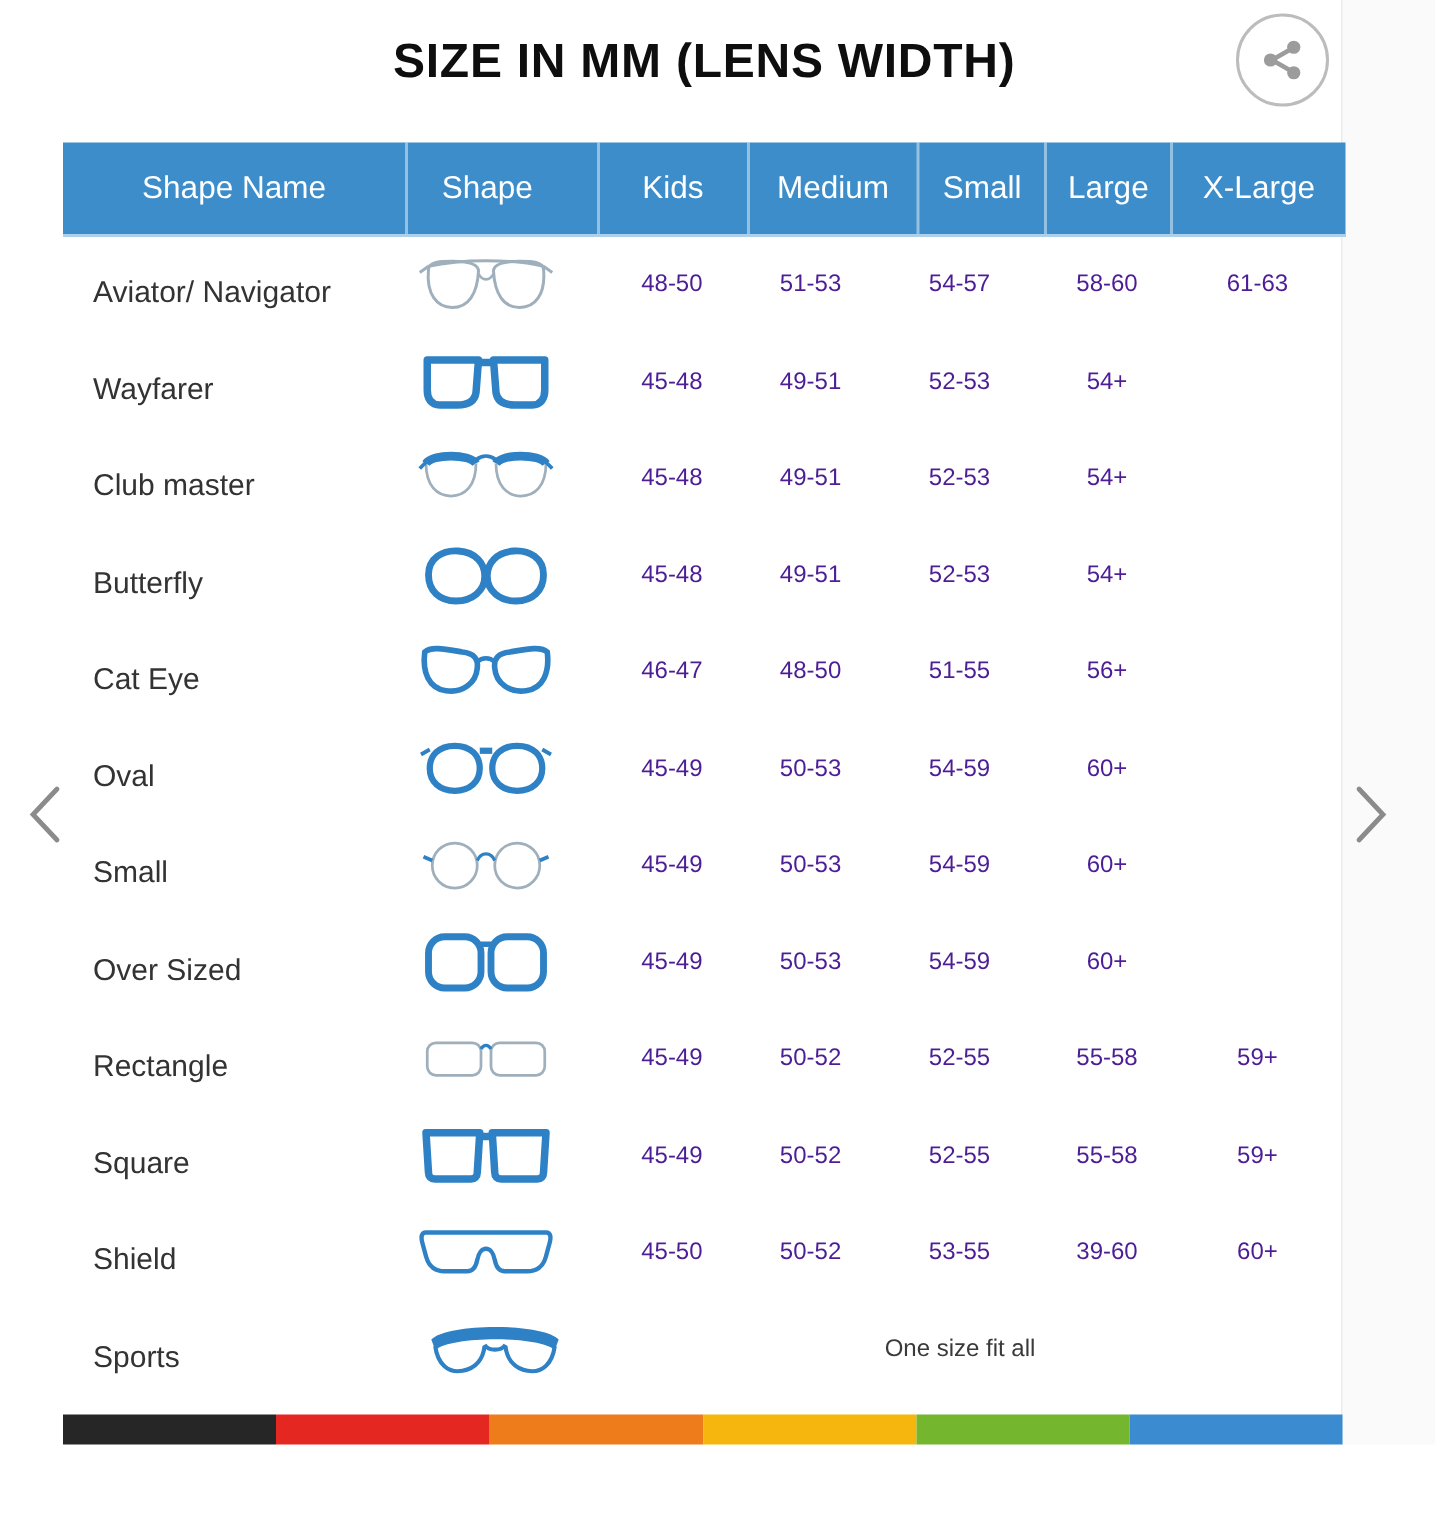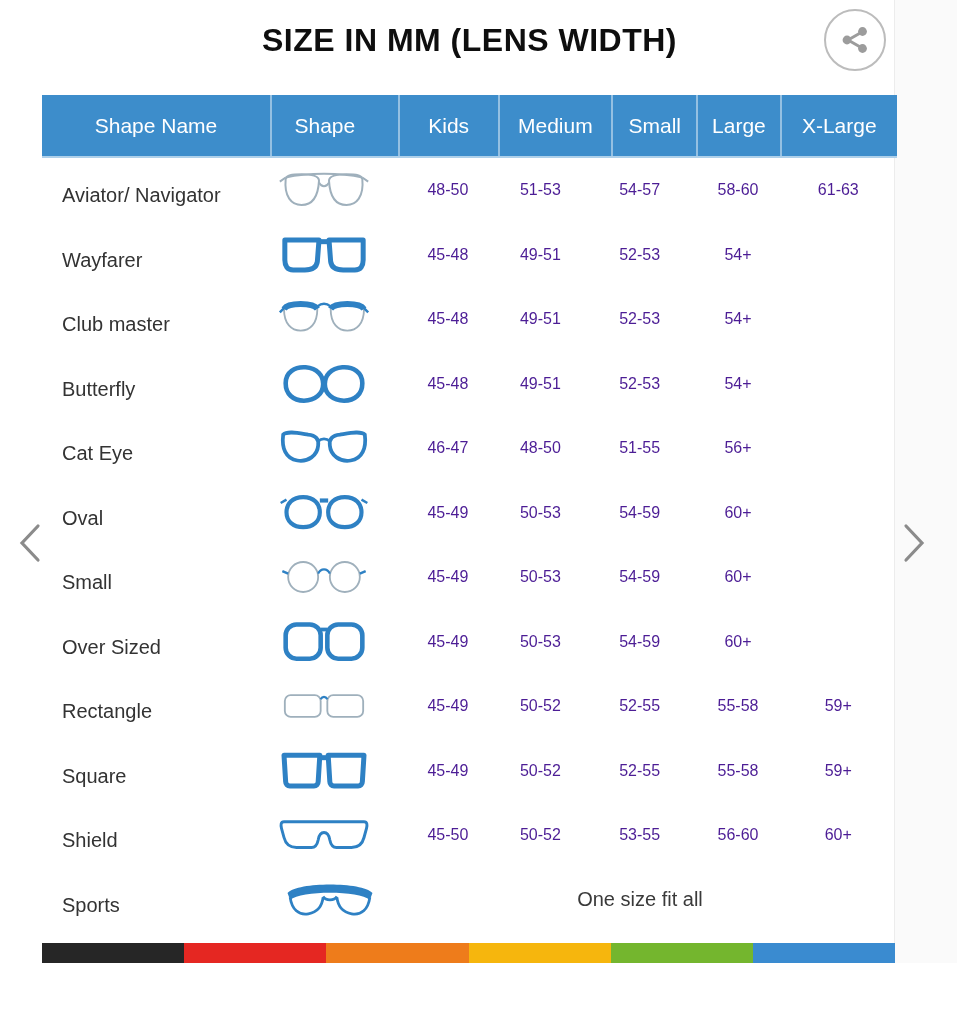--- a/index.html
+++ b/index.html
@@ -26,21 +26,21 @@
 
   .c0 { width:233px; } .c1 { width:110px; } .c2 { width:102px;margin-left:20px; } .c3 { width:87px; }
   .c4 { width:116px; } .c5 { width:85px; } .c6 { width:120px; }
 
   .tbody { }
   .row { display:flex; align-items:center; height:64.5px; }
   .name { font-size:20px; color:#333; padding-left:20px; justify-content:flex-start; display:flex; align-items:center;margin-top:11px; }
   .shape { display:flex; align-items:center; justify-content:center; }
   .val { display:flex; align-items:center; justify-content:center; font-size:16px; color:#4c1d95; }
   .span-cell { width:510px; display:flex; align-items:center; justify-content:center;
-               font-size:20px; color:#3a3a3a; }
+               font-size:16px; color:#3a3a3a; }
 
   .color-bar { position:absolute; left:42px; top:943px; width:853px; height:20px; display:flex; }
   .color-bar .seg { flex:1; }
 
   .chev { position:absolute; top:520px; width:34px; height:46px; background:none; border:none;
           cursor:pointer; z-index:6; display:flex; align-items:center; justify-content:center; }
   .chev.prev { left:12px; }
   .chev.next { left:898px; }
 
   .glasses { display:block; }
@@ -247,21 +247,21 @@
       <div class="row">
         <div class="name c0">Shield</div>
         <div class="shape c1">
           <svg class="glasses" width="96" height="50" viewBox="0 0 110 60" fill="none">
             <path d="M7 14 L103 14 C107 14 107 18 106 22 L103 33 C101 41 96 45 88 45 L70 45 C65 45 63 41 62 36 C61 30 58 27 55 27 C52 27 49 30 48 36 C47 41 45 45 40 45 L22 45 C14 45 9 41 7 33 L4 22 C3 18 3 14 7 14 Z" stroke="#2e81c4" stroke-width="3.5" stroke-linejoin="round"></path>
           </svg>
         </div>
         <div class="val c2">45-50</div>
         <div class="val c3">50-52</div>
         <div class="val c4">53-55</div>
-        <div class="val c5">56-60</div>
+        <div class="val c5">39-60</div>
         <div class="val c6">60+</div>
       </div>
 
       <div class="row">
         <div class="name c0">Sports</div>
         <div class="shape c1">
           <svg class="glasses" width="96" height="52" viewBox="0 0 110 60">
             <path d="M6 22 C18 9 92 9 104 22 L101 30 C88 19 22 19 9 30 Z" fill="#2e81c4"></path>
             <path d="M9 27 C11 41 19 48 30 46 C41 44 46 36 47 27" fill="none" stroke="#2e81c4" stroke-width="3.2"></path>
             <path d="M101 27 C99 41 91 48 80 46 C69 44 64 36 63 27" fill="none" stroke="#2e81c4" stroke-width="3.2"></path>

